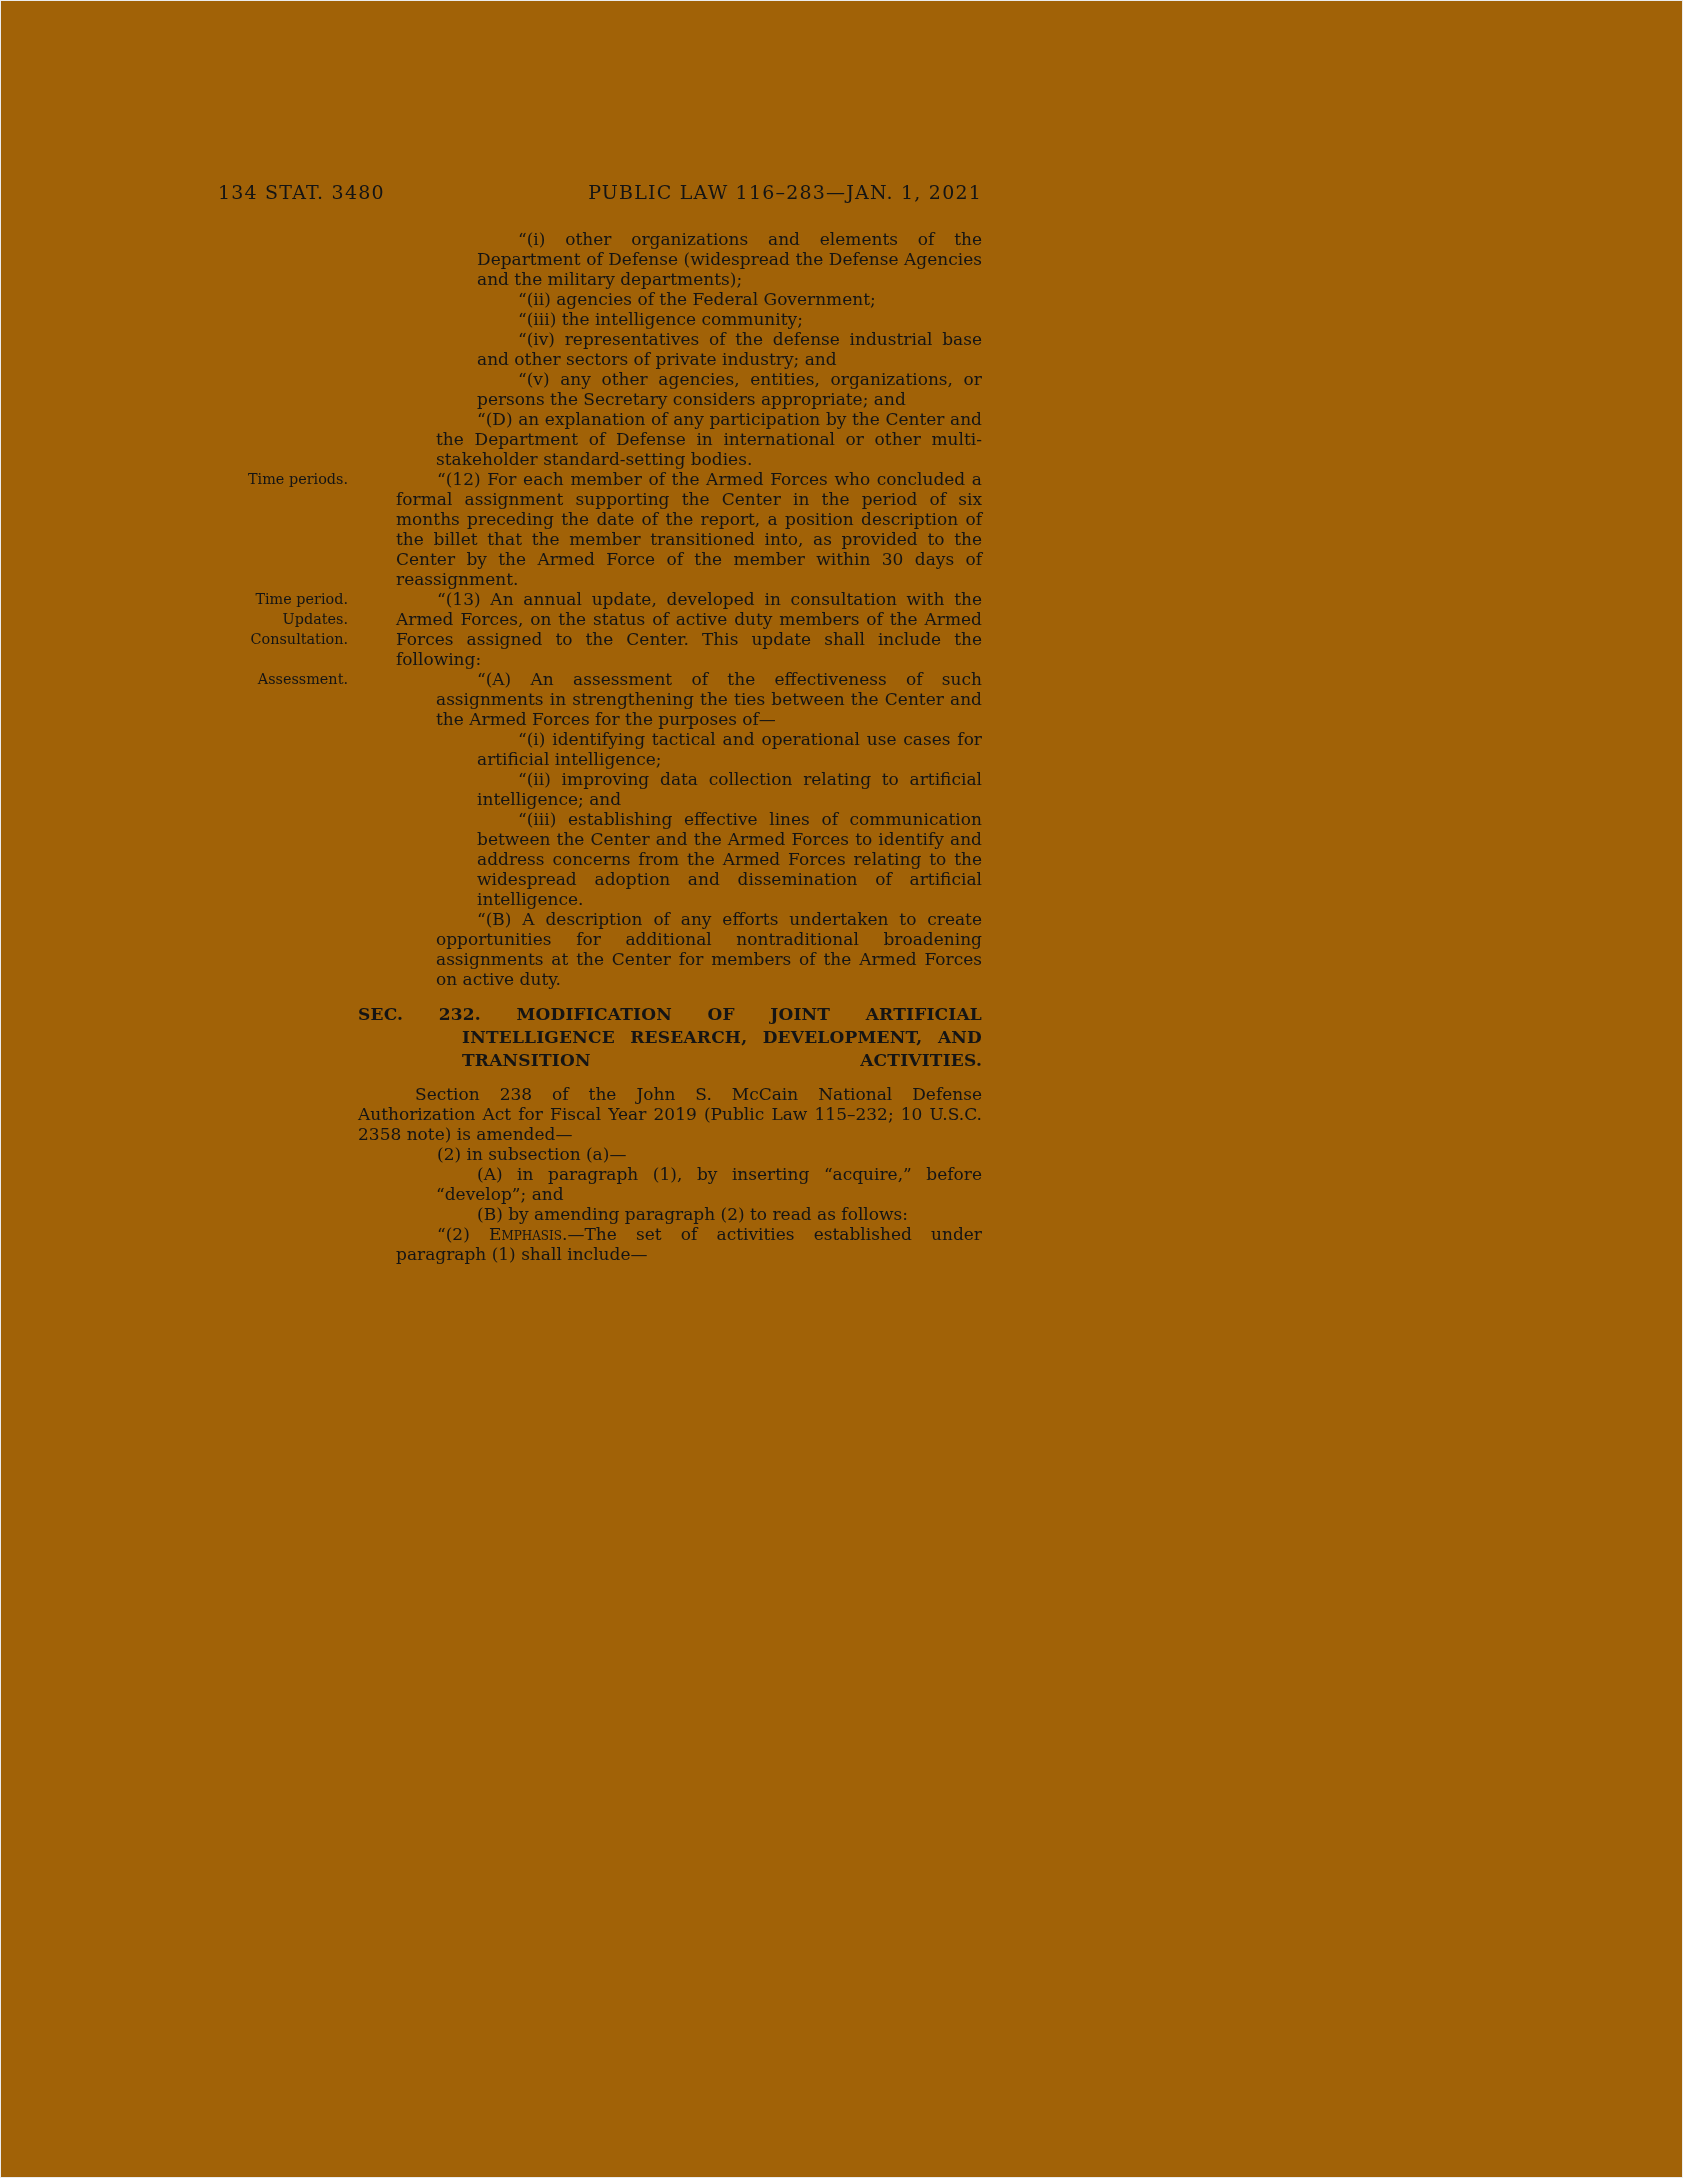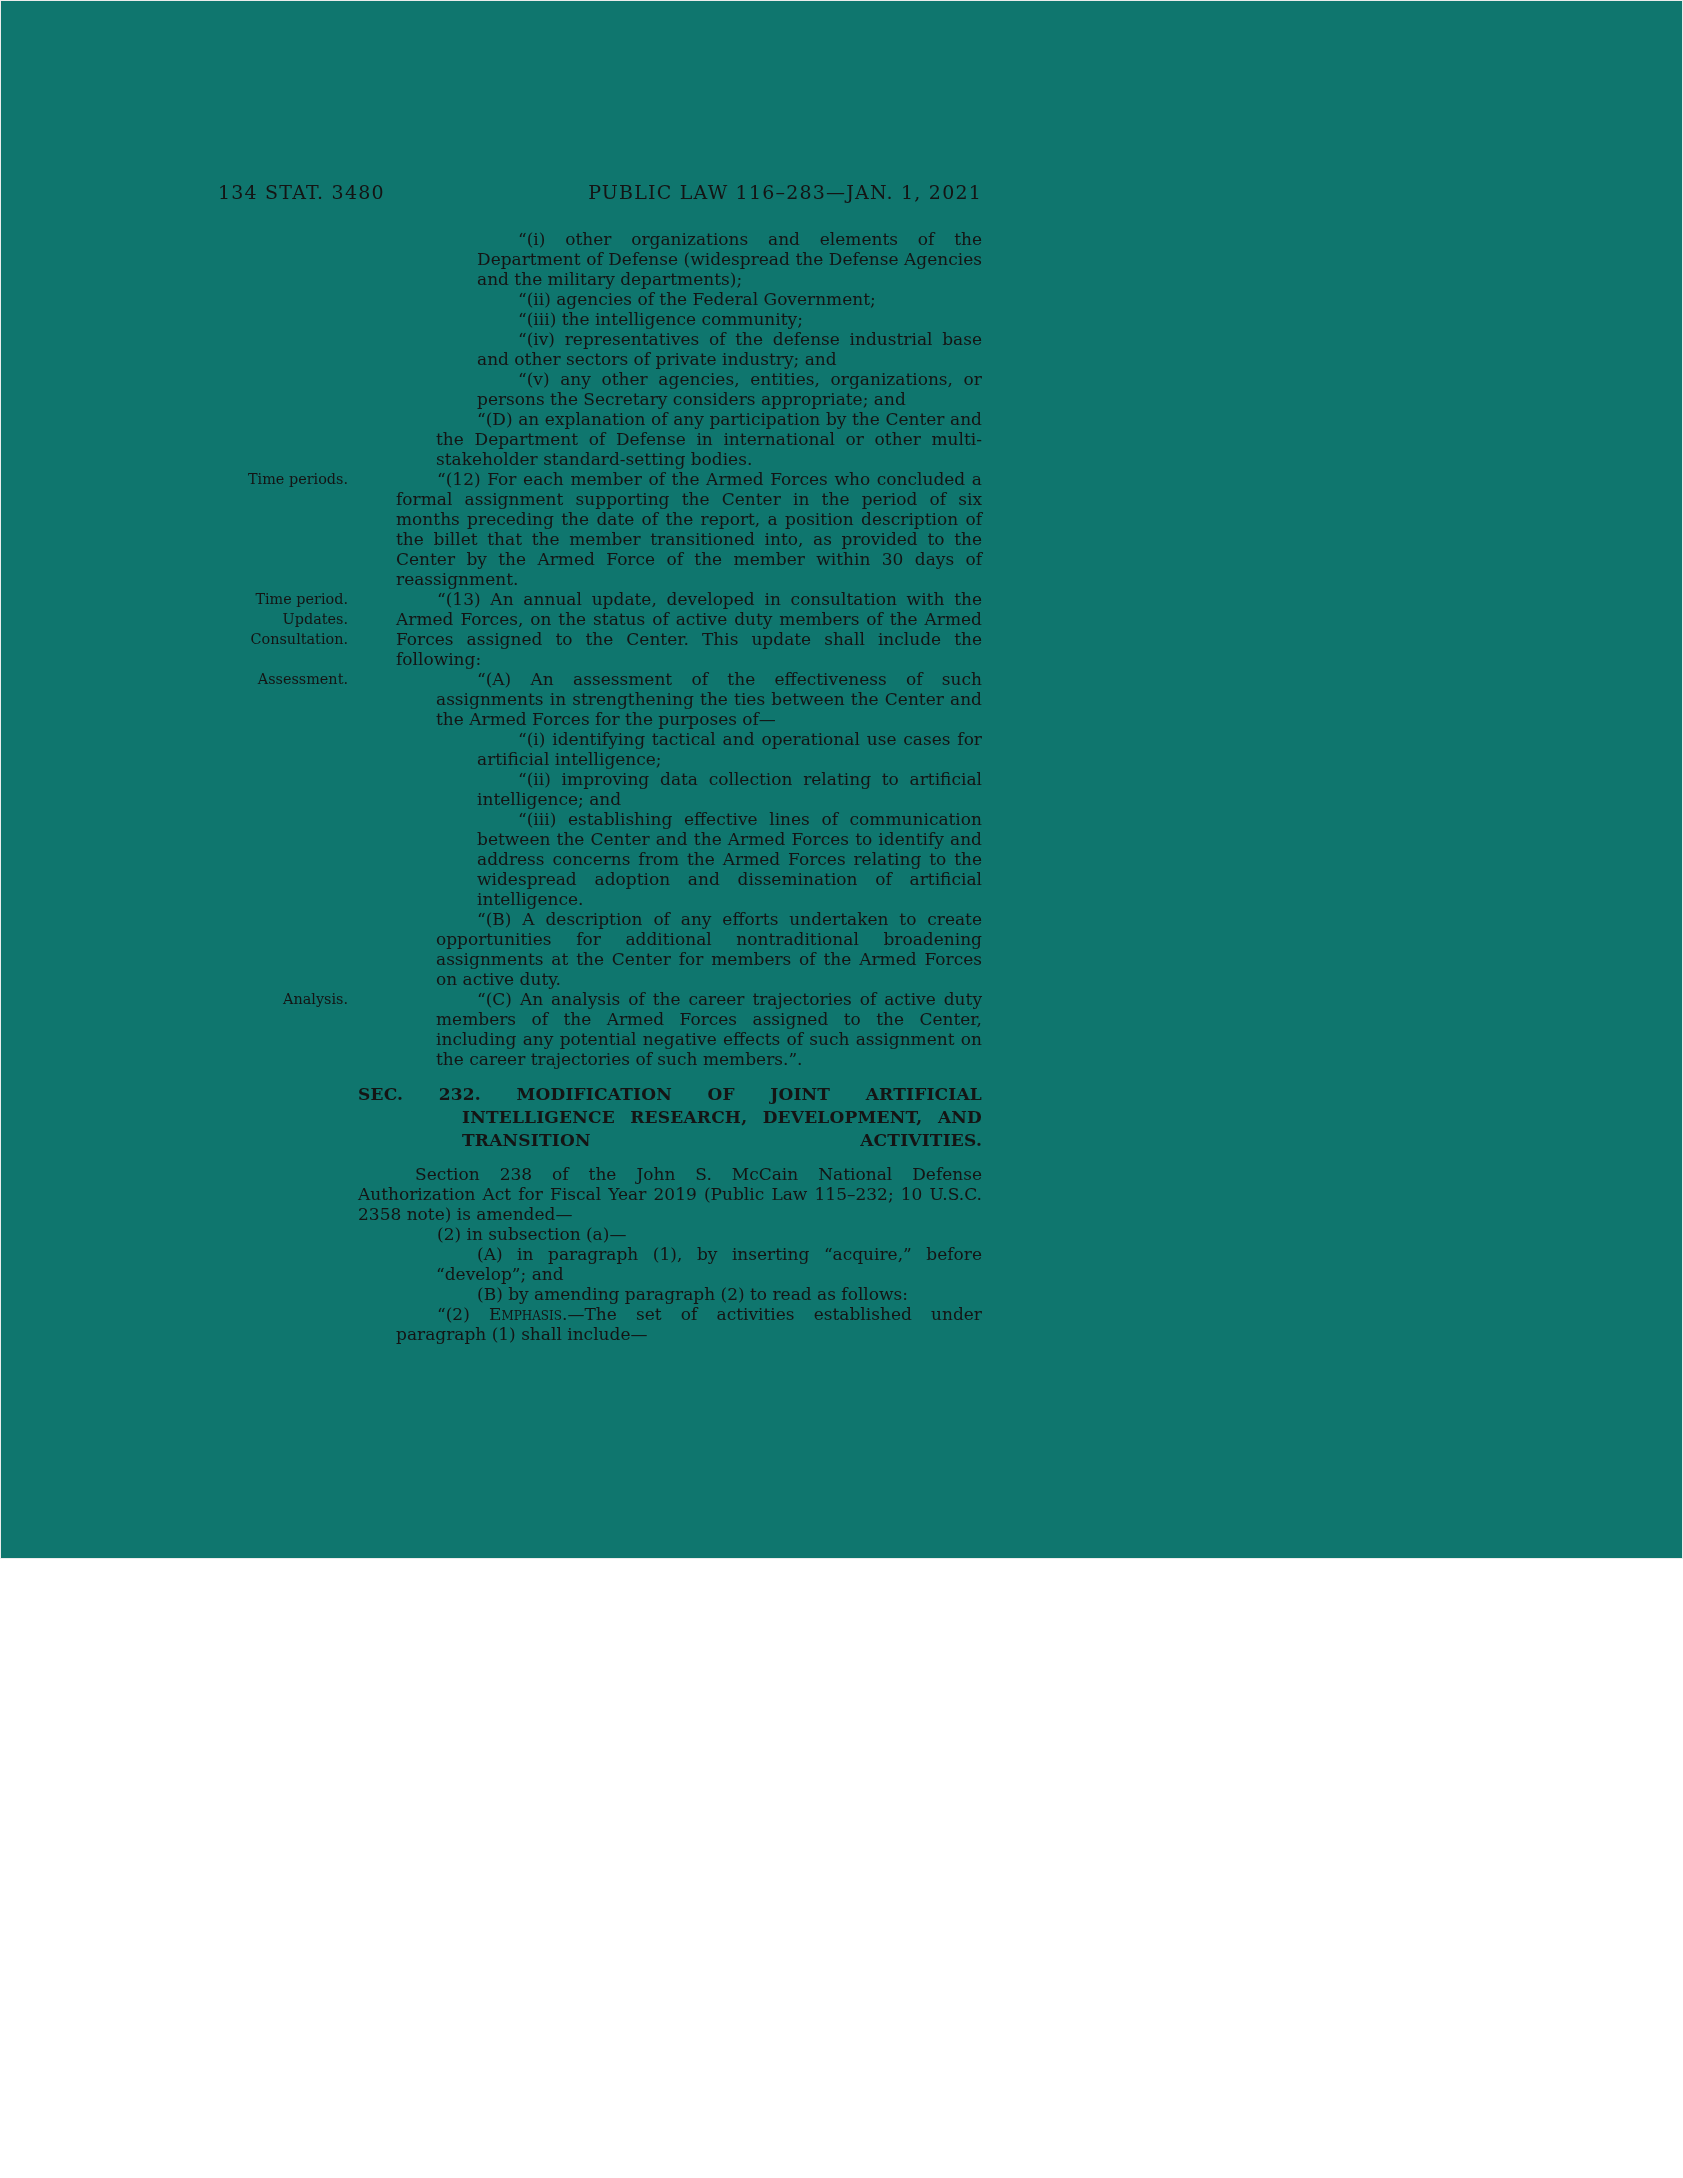--- a/index.html
+++ b/index.html
@@ -3,22 +3,22 @@
 <meta charset="utf-8">
 <style>
   html, body {
     margin: 0;
     padding: 0;
     background: #ffffff;
   }
   .page {
     position: relative;
     width: 1683px;
-    height: 1559px;
-    background: #0f766e;
+    height: 2178px;
+    background: #a16207;
     color: #141414;
     font-family: "DejaVu Serif", serif;
     overflow: hidden;
     box-shadow: inset 0 0 0 1px #ececec;
   }
   .header-left {
     position: absolute;
     top: 181px;
     left: 218px;
     font-size: 19px;
@@ -108,21 +108,20 @@
     <p class="para lvl2"><span class="margin-note">Assessment.</span><span>“(A) An assessment of the effectiveness of such assignments in strengthening the ties between the Center and the Armed Forces for the purposes of—</span></p>
 
     <p class="para lvl3">“(i) identifying tactical and operational use cases for artificial intelligence;</p>
 
     <p class="para lvl3">“(ii) improving data collection relating to artificial intelligence; and</p>
 
     <p class="para lvl3">“(iii) establishing effective lines of communication between the Center and the Armed Forces to identify and address concerns from the Armed Forces relating to the widespread adoption and dissemination of artificial intelligence.</p>
 
     <p class="para lvl2">“(B) A description of any efforts undertaken to create opportunities for additional nontraditional broadening assignments at the Center for members of the Armed Forces on active duty.</p>
 
-    <p class="para lvl2"><span class="margin-note">Analysis.</span><span>“(C) An analysis of the career trajectories of active duty members of the Armed Forces assigned to the Center, including any potential negative effects of such assignment on the career trajectories of such members.”.</span></p>
 
     <h2 class="sec-heading">SEC. 232. MODIFICATION OF JOINT ARTIFICIAL INTELLIGENCE RESEARCH, DEVELOPMENT, AND TRANSITION ACTIVITIES.</h2>
 
     <p class="para lvl0">Section 238 of the John S. McCain National Defense Authorization Act for Fiscal Year 2019 (Public Law 115–232; 10 U.S.C. 2358 note) is amended—</p>
 
     <p class="para lvl1">(2) in subsection (a)—</p>
 
     <p class="para lvl2">(A) in paragraph (1), by inserting “acquire,” before “develop”; and</p>
 
     <p class="para lvl2">(B) by amending paragraph (2) to read as follows:</p>

